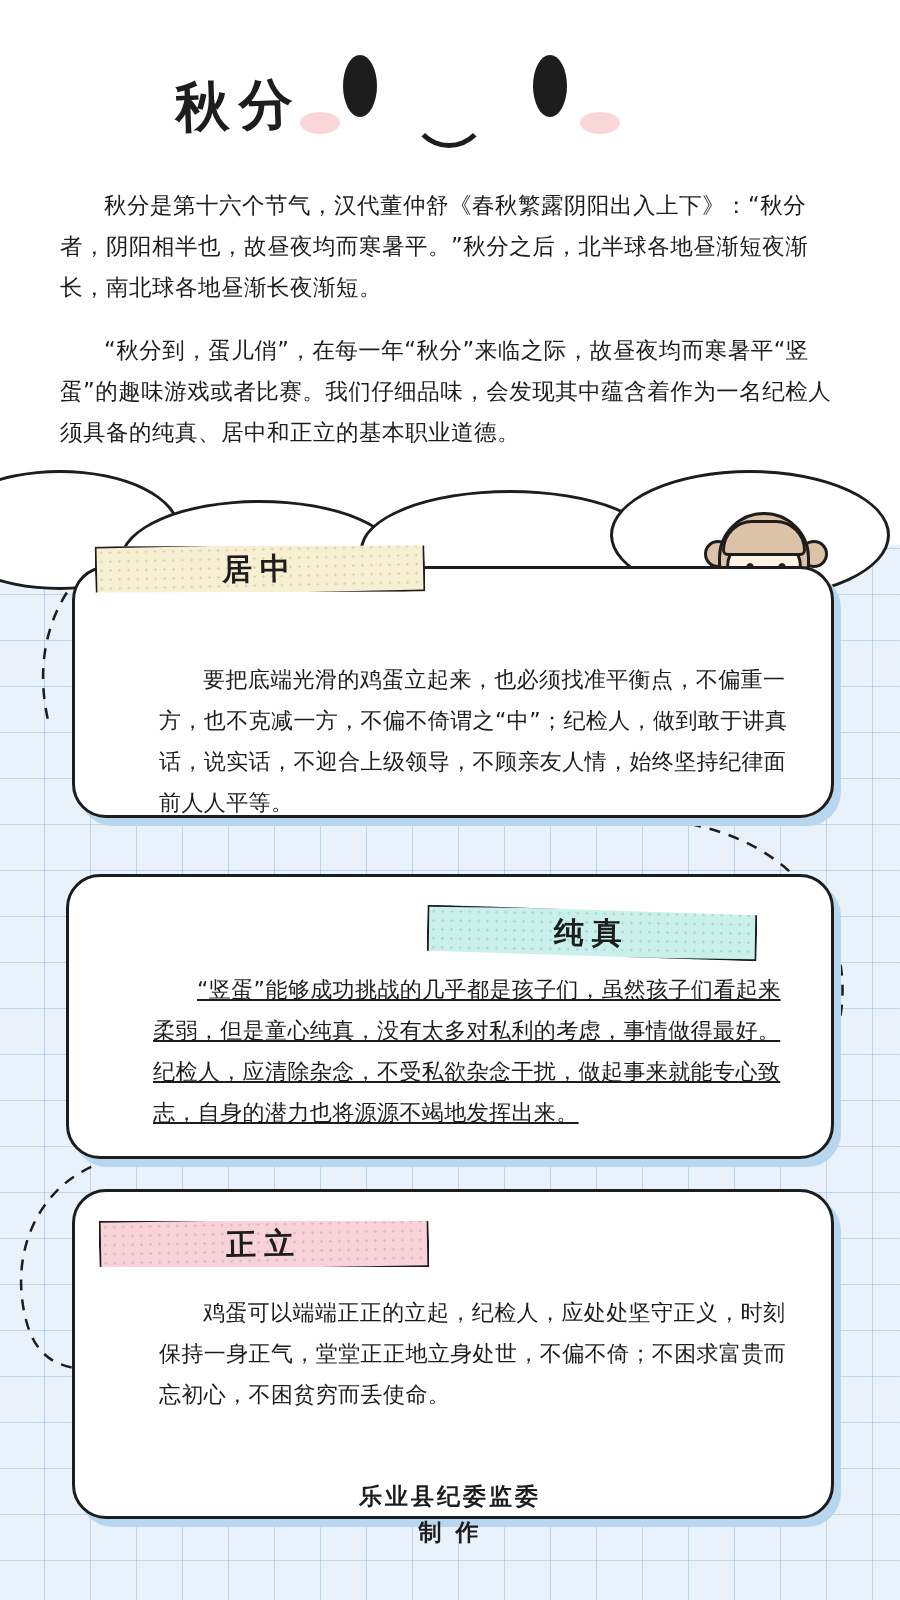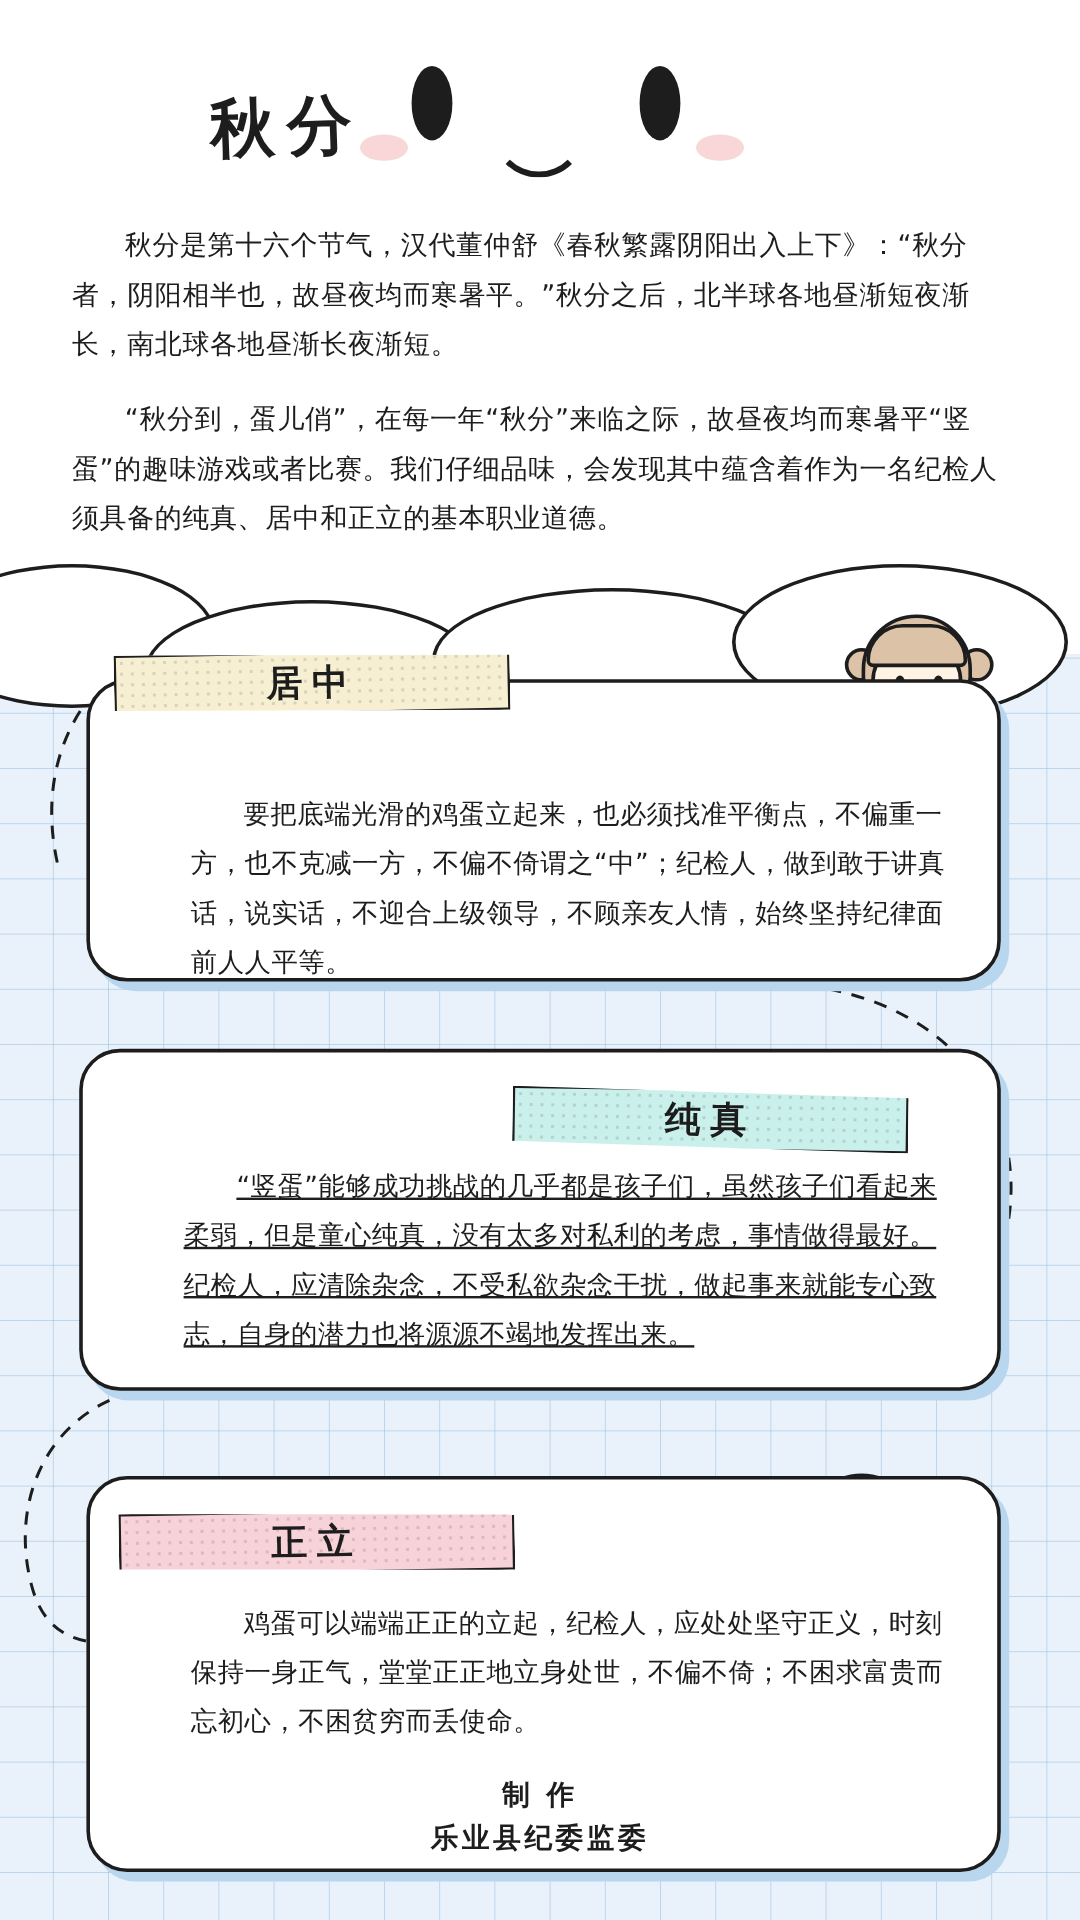--- a/index.html
+++ b/index.html
@@ -128,21 +128,21 @@
   .card {
     position: absolute;
     background: #ffffff;
     border: 3px solid #1d1d1d;
     border-radius: 34px;
     box-sizing: border-box;
     box-shadow: 7px 8px 0 0 #b9d6ef;
   }
   #card-1 { left: 72px; top: 566px; width: 762px; height: 252px; }
   #card-2 { left: 66px; top: 874px; width: 768px; height: 285px; }
-  #card-3 { left: 72px; top: 1230px; width: 762px; height: 330px; }
+  #card-3 { left: 72px; top: 1189px; width: 762px; height: 330px; }
 
   .card-text {
     position: absolute;
     left: 38px;
     right: 34px;
     color: #1d1d1d;
     font-size: 22px;
     line-height: 41px;
     text-indent: 44px;
     letter-spacing: 0.4px;
@@ -424,17 +424,17 @@
 
   <div class="card" id="card-3">
     <div class="ribbon" id="ribbon-3">
       <div class="ribbon-dots"></div>
       <span>正立</span>
     </div>
     <div class="card-text">鸡蛋可以端端正正的立起，纪检人，应处处坚守正义，时刻保持一身正气，堂堂正正地立身处世，不偏不倚；不困求富贵而忘初心，不困贫穷而丢使命。</div>
   </div>
 
   <div class="footer" id="footer-block">
+    <div>乐业县纪委监委</div>
     <div>制 作</div>
-    <div>乐业县纪委监委</div>
   </div>
 
 </div>
 
 </body></html>

